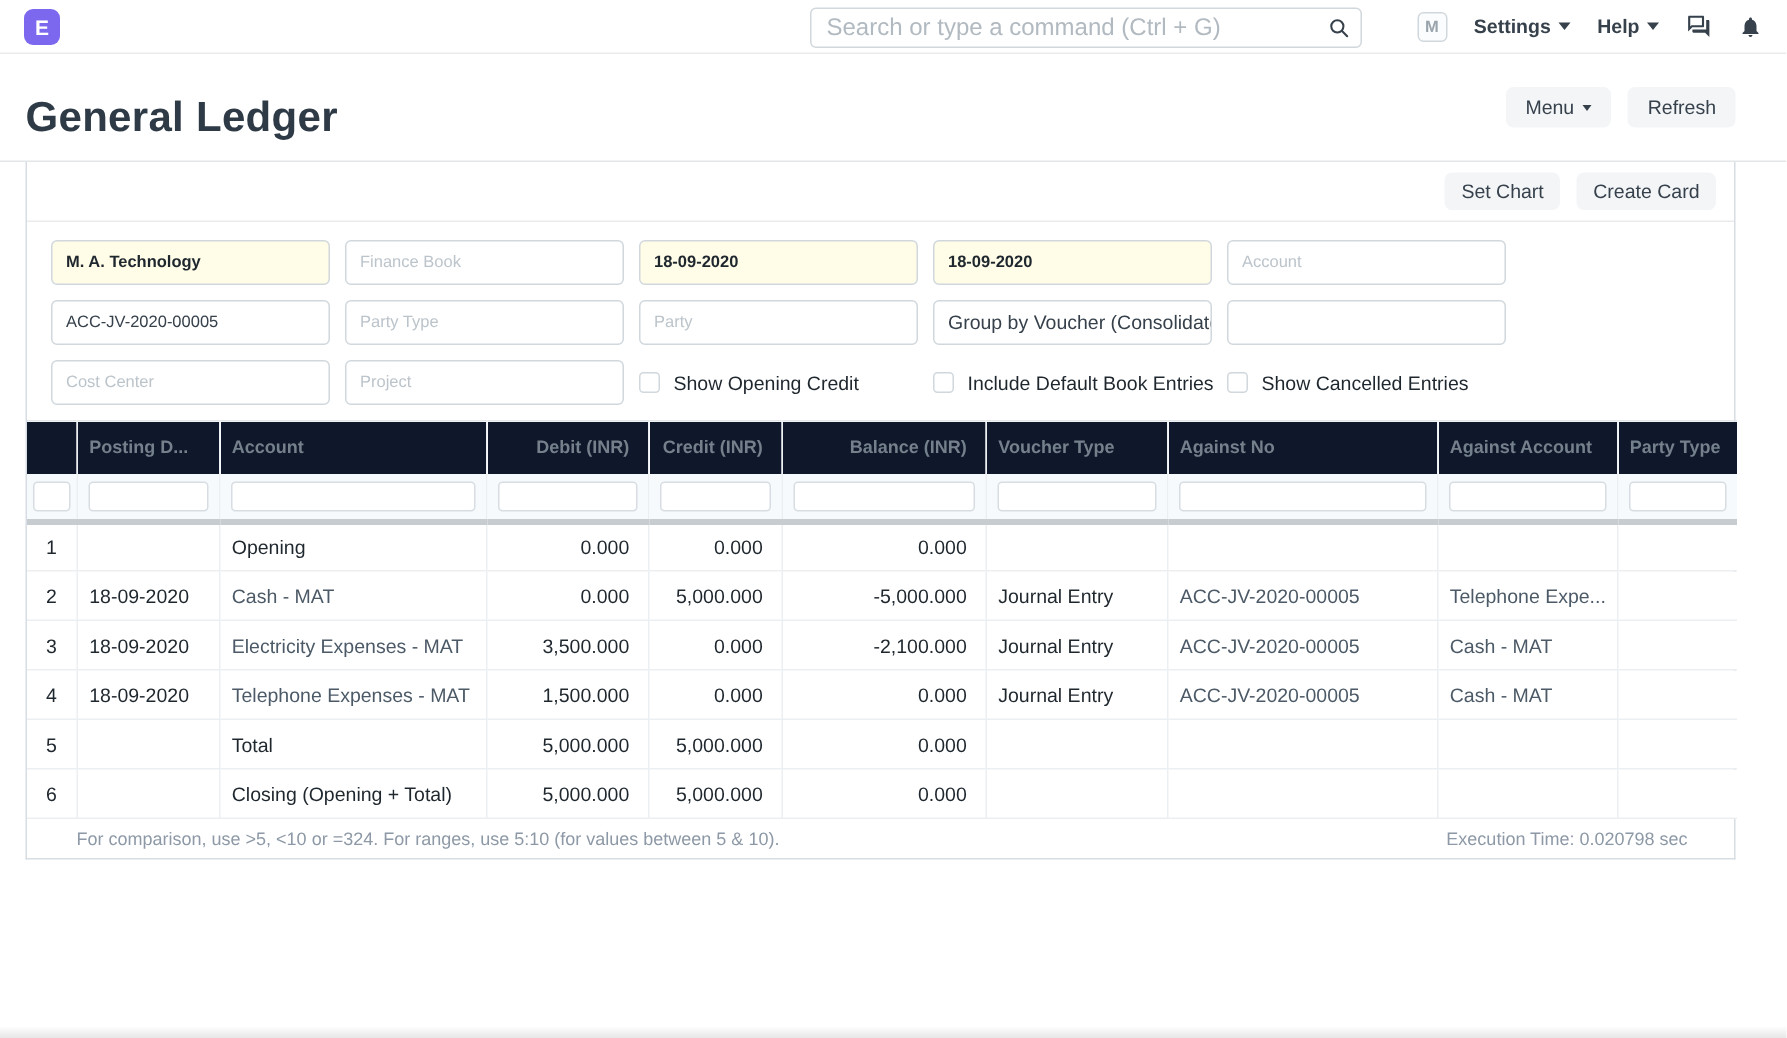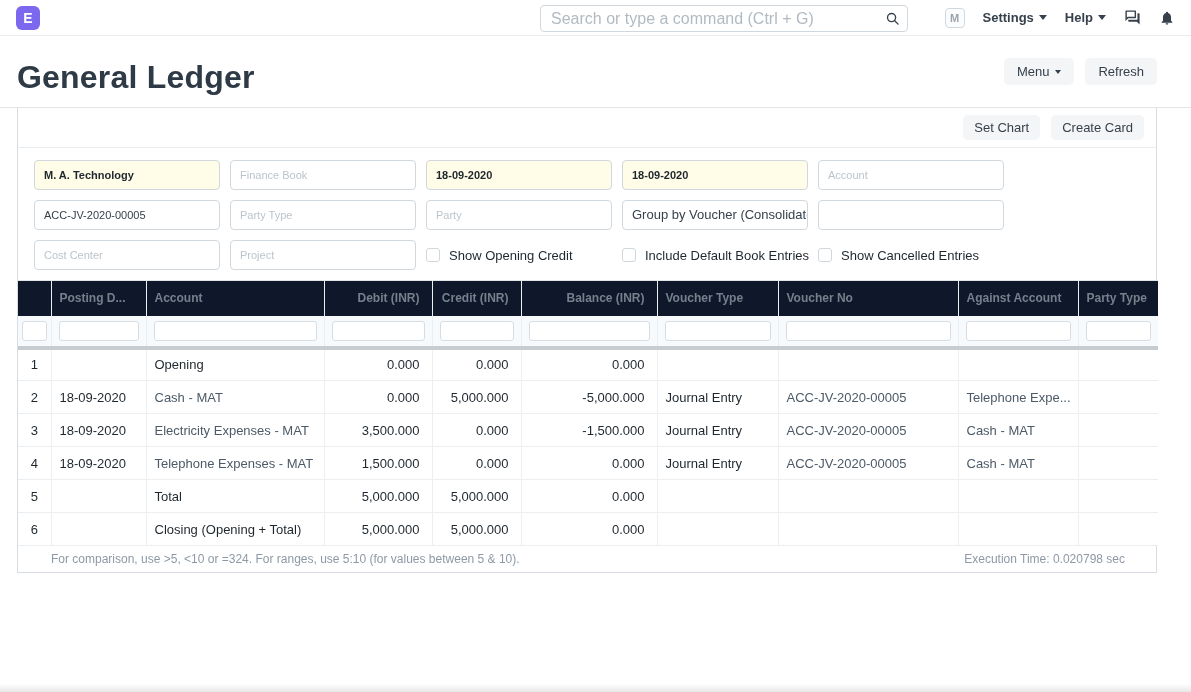--- a/index.html
+++ b/index.html
@@ -20,21 +20,21 @@
   .avatar { width:20px; height:20px; border:1px solid #d1d8dd; border-radius:4px; background:#fbfcfd;
     color:#9aa4ac; font-size:11px; font-weight:700; display:flex; align-items:center; justify-content:center; cursor:pointer; }
   .nav-item { font-size:13px; font-weight:700; color:#36414c; display:flex; align-items:center; gap:5px; cursor:pointer; }
   .caret { width:0; height:0; border-left:4px solid transparent; border-right:4px solid transparent;
     border-top:5px solid #36414c; display:inline-block; }
   .nav-icon { cursor:pointer; display:flex; align-items:center; }
 
   
   .page-head { height:72px; display:flex; align-items:center; padding:0 34px 0 17px;
     border-bottom:1px solid #e2e6e9; background:#fff; }
-  .page-title { font-size:32px; font-weight:700; color:#2e3a46; letter-spacing:.2px;margin-top:12px; }
+  .page-title { font-size:28px; font-weight:700; color:#2e3a46; letter-spacing:.2px;margin-top:12px; }
   .head-actions { margin-left:auto; display:flex; gap:11px;justify-content:center; }
   .btn { background:#f3f5f7; border:none; border-radius:5px; color:#36414c; font-size:13px;
     padding:6px 13px; font-family:inherit; cursor:pointer; display:inline-flex; align-items:center; gap:6px; }
   .btn .caret { border-top-width:4px; border-left-width:3.5px; border-right-width:3.5px; }
 
   
   .card { width:1140px; margin-left:17px; border-left:1px solid #d7dde2; border-right:1px solid #d7dde2;
     border-bottom:1px solid #d7dde2; background:#fff; }
   .card-toolbar { height:40px; display:flex; align-items:center; justify-content:flex-end;
     gap:11px; padding-right:12px; border-bottom:1px solid #e8ecef; }
@@ -178,21 +178,21 @@
     </colgroup>
     <thead>
       <tr class="header-row">
         <th></th>
         <th>Posting D...</th>
         <th>Account</th>
         <th class="num">Debit (INR)</th>
         <th class="num">Credit (INR)</th>
         <th class="num">Balance (INR)</th>
         <th>Voucher Type</th>
-        <th>Voucher No</th>
+        <th>Against No</th>
         <th>Against Account</th>
         <th>Party Type</th>
       </tr>
       <tr class="filter-row">
         <td class="idx">
             <input class="col-filter" style="">
           </td>
         <td>
             <input class="col-filter" style="">
           </td>
@@ -246,21 +246,21 @@
           <td class="link">ACC-JV-2020-00005</td>
           <td class="link">Telephone Expe...</td>
           <td></td>
         </tr>
         <tr>
           <td class="idx">3</td>
           <td>18-09-2020</td>
           <td class="link">Electricity Expenses - MAT</td>
           <td class="num">3,500.000</td>
           <td class="num">0.000</td>
-          <td class="num">-1,500.000</td>
+          <td class="num">-2,100.000</td>
           <td>Journal Entry</td>
           <td class="link">ACC-JV-2020-00005</td>
           <td class="link">Cash - MAT</td>
           <td></td>
         </tr>
         <tr>
           <td class="idx">4</td>
           <td>18-09-2020</td>
           <td class="link">Telephone Expenses - MAT</td>
           <td class="num">1,500.000</td>

